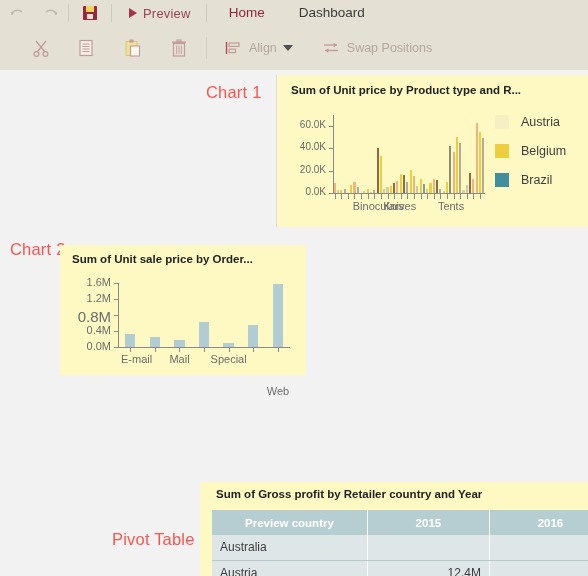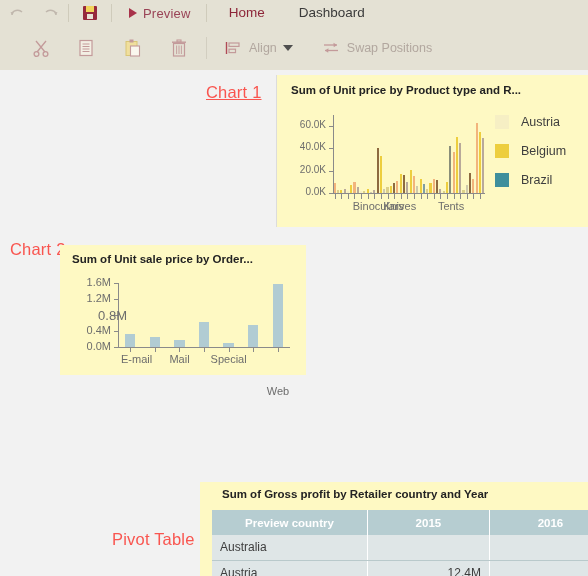--- a/index.html
+++ b/index.html
@@ -127,21 +127,21 @@
   .ax-cat {
     position: absolute; font-size: 11px; color: #6d6d6d;
     white-space: nowrap;
   }
   .ax-line { position: absolute; background: #8a8a8a; }
   .tick { position: absolute; background: #8a8a8a; }
   .bar { position: absolute; bottom: 0; }
 
   
   #pivot-panel { left: 200px; top: 412px; width: 388px; height: 94px; }
-  #pivot-panel .panel-title { position: absolute; left: 22px; top: 6px; text-align: center; }
+  #pivot-panel .panel-title { position: absolute; left: 16px; top: 6px; text-align: center; }
   #pivot-table {
     position: absolute; left: 12px; top: 28px;
     border-collapse: collapse; table-layout: fixed; width: 400px;
   }
   #pivot-table th {
     background: #b6cdd1; color: #ffffff; font-size: 11.5px; font-weight: bold;
     height: 25px; text-align: center; padding: 0 8px;
     border-right: 1px solid #ffffff;
   }
   #pivot-table th.lead { text-align: center; }
@@ -273,21 +273,21 @@
         <line x1="17" y1="12.5" x2="4" y2="12.5" stroke="#c39a9a" stroke-width="1.3"></line>
         <path d="M4 12.5 L7.5 10.3 L7.2 14.7 Z" fill="#c39a9a"></path>
       </svg>
     </span>
     <span class="tool-label">Swap Positions</span>
   </div>
 </div>
 
 <div id="canvas">
 
-  <div class="annot" style="left:206px; top:13px;text-decoration:underline;">Chart 1</div>
+  <div class="annot" style="left:206px; top:13px;">Chart 1</div>
 
   <div class="panel" id="chart1-panel">
     <div class="panel-title">Sum of Unit price by Product type and R...</div>
     <div id="chart1-plot">
         <div class="ax-line" style="left: 46px; top: 6px; width: 1px; height: 78px;"></div>
         <div class="ax-line" style="left: 46px; top: 84px; width: 152px; height: 1px;"></div>
         <div class="tick" style="left: 42px; top: 84px; width: 4px; height: 1px;"></div>
         <div class="ax-lbl" style="left: 0px; top: 77px; width: 39px;">0.0K</div>
         <div class="tick" style="left: 42px; top: 61.7143px; width: 4px; height: 1px;"></div>
         <div class="ax-lbl" style="left: 0px; top: 54.7143px; width: 39px;">20.0K</div>
@@ -389,21 +389,21 @@
   <div class="panel" id="chart2-panel">
     <div class="panel-title">Sum of Unit sale price by Order...</div>
     <div id="chart2-plot">
         <div class="ax-line" style="left: 52px; top: 6px; width: 1px; height: 64px;"></div>
         <div class="ax-line" style="left: 52px; top: 70px; width: 172px; height: 1px;"></div>
         <div class="tick" style="left: 48px; top: 70px; width: 4px; height: 1px;"></div>
         <div class="ax-lbl" style="left: 0px; top: 63px; width: 45px; font-size: 11px;">0.0M</div>
         <div class="tick" style="left: 48px; top: 54px; width: 4px; height: 1px;"></div>
         <div class="ax-lbl" style="left: 0px; top: 47px; width: 45px; font-size: 11px;">0.4M</div>
         <div class="tick" style="left: 48px; top: 38px; width: 4px; height: 1px;"></div>
-        <div class="ax-lbl" style="left: 16px; top: 31px; width: 45px; font-size: 13px;">0.8M</div>
+        <div class="ax-lbl" style="left: 0px; top: 31px; width: 45px; font-size: 15px;">0.8M</div>
         <div class="tick" style="left: 48px; top: 22px; width: 4px; height: 1px;"></div>
         <div class="ax-lbl" style="left: 0px; top: 15px; width: 45px; font-size: 11px;">1.2M</div>
         <div class="tick" style="left: 48px; top: 6px; width: 4px; height: 1px;"></div>
         <div class="ax-lbl" style="left: 0px; top: -1px; width: 45px; font-size: 11px;">1.6M</div>
         <div class="bar" style="left: 59.1257px; top: 56.8px; width: 10.32px; height: 13.2px; background: rgb(177, 204, 211);"></div>
         <div class="tick" style="left: 64.2857px; top: 71px; width: 1px; height: 4px;"></div>
         <div class="bar" style="left: 83.6971px; top: 60px; width: 10.32px; height: 10px; background: rgb(177, 204, 211);"></div>
         <div class="tick" style="left: 88.8571px; top: 71px; width: 1px; height: 4px;"></div>
         <div class="bar" style="left: 108.269px; top: 62.8px; width: 10.32px; height: 7.2px; background: rgb(177, 204, 211);"></div>
         <div class="tick" style="left: 113.429px; top: 71px; width: 1px; height: 4px;"></div>

